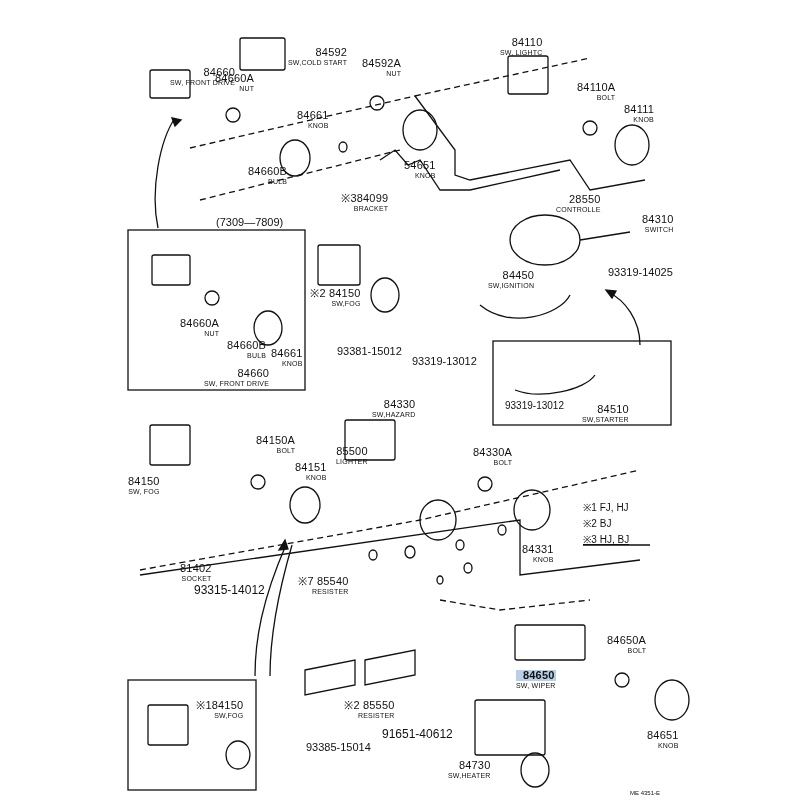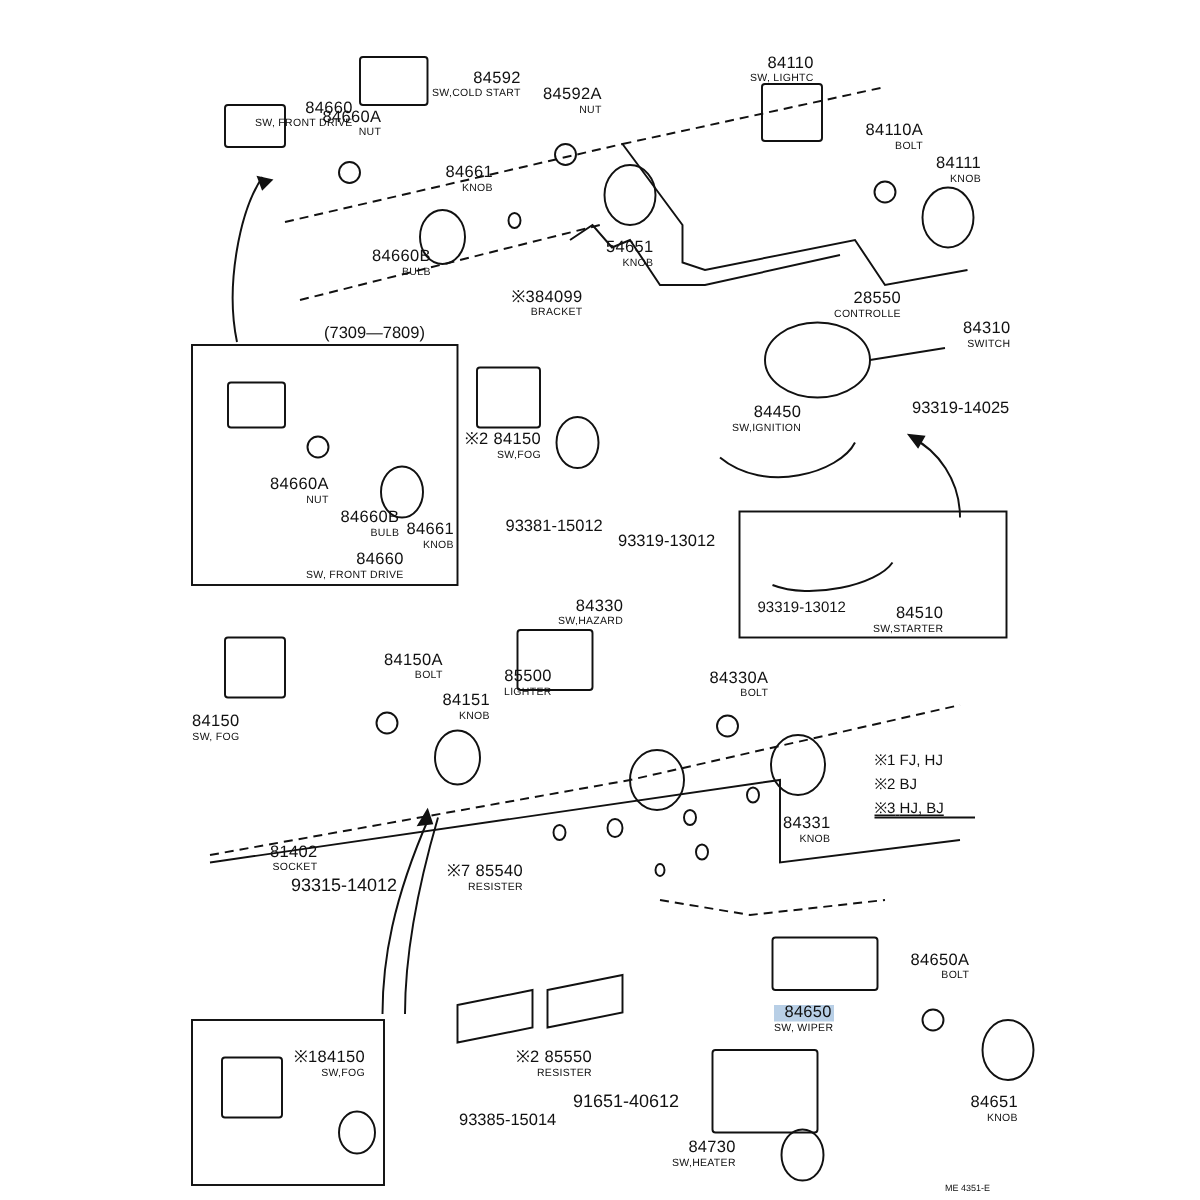--- a/index.html
+++ b/index.html
@@ -214,21 +214,21 @@
 <div class="plain" style="left:194px;top:583px;font-size:12px">93315-14012</div>
 <div class="lbl" style="left:298px;top:576px">
     <span class="num">※7 85540</span>
     <span class="sub">RESISTER</span>
   </div>
 <div class="lbl" style="left:607px;top:635px">
     <span class="num">84650A</span>
     <span class="sub">BOLT</span>
   </div>
 <div class="lbl" style="left:516px;top:670px">
-    <span class="num hl" style="background: rgb(184, 207, 230);">84650</span>
+    <span class="num hl" style="background: rgb(184, 207, 230); font-weight: bold;">84650</span>
     <span class="sub">SW, WIPER</span>
   </div>
 <div class="lbl" style="left:196px;top:700px">
     <span class="num">※184150</span>
     <span class="sub">SW,FOG</span>
   </div>
 <div class="lbl" style="left:344px;top:700px">
     <span class="num">※2 85550</span>
     <span class="sub">RESISTER</span>
   </div>

